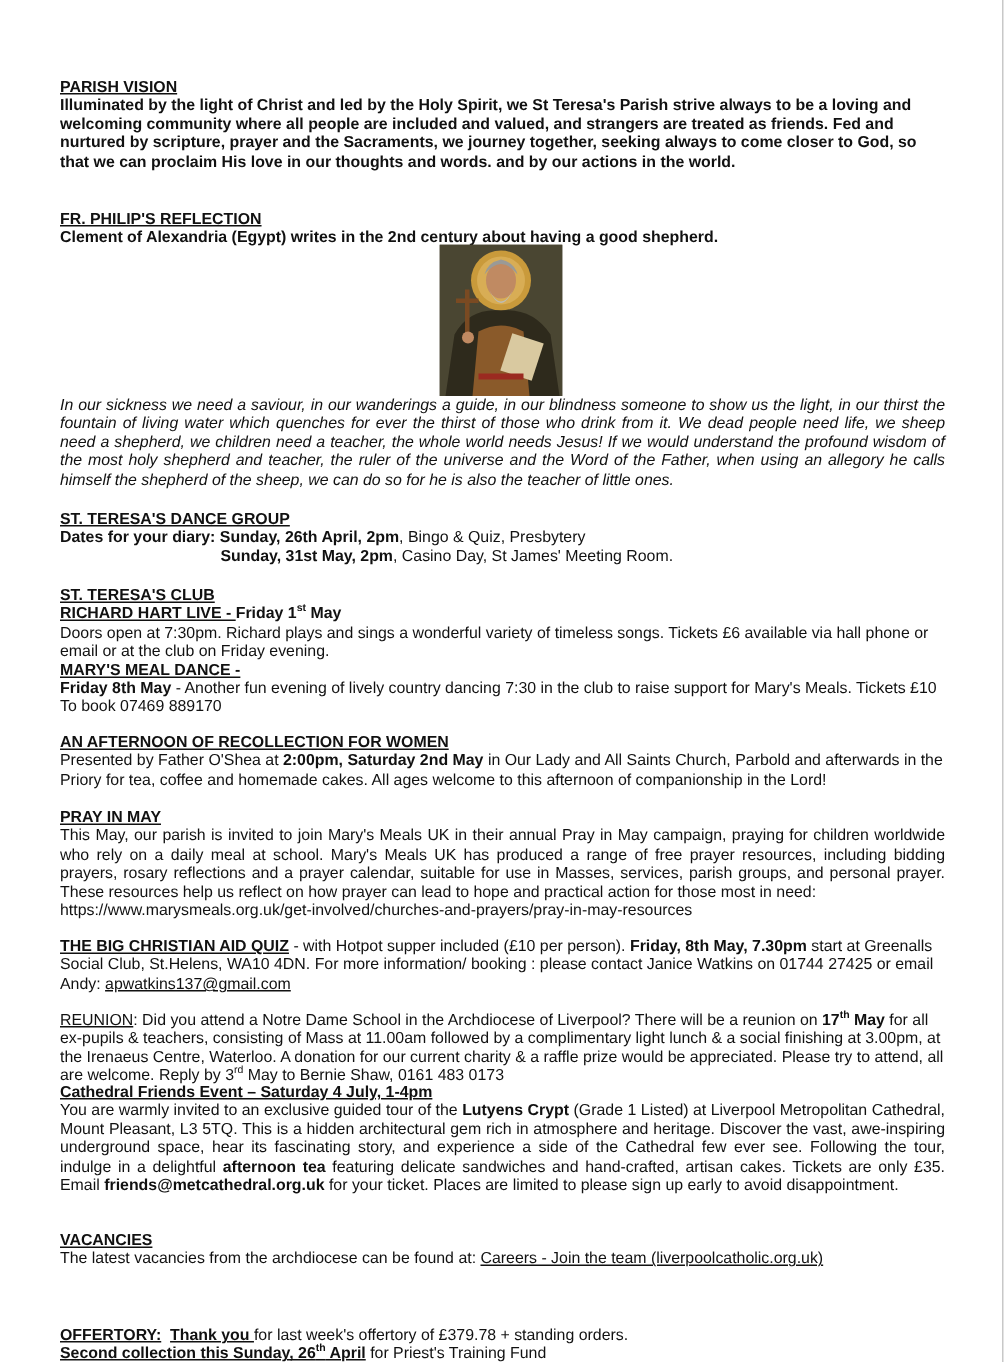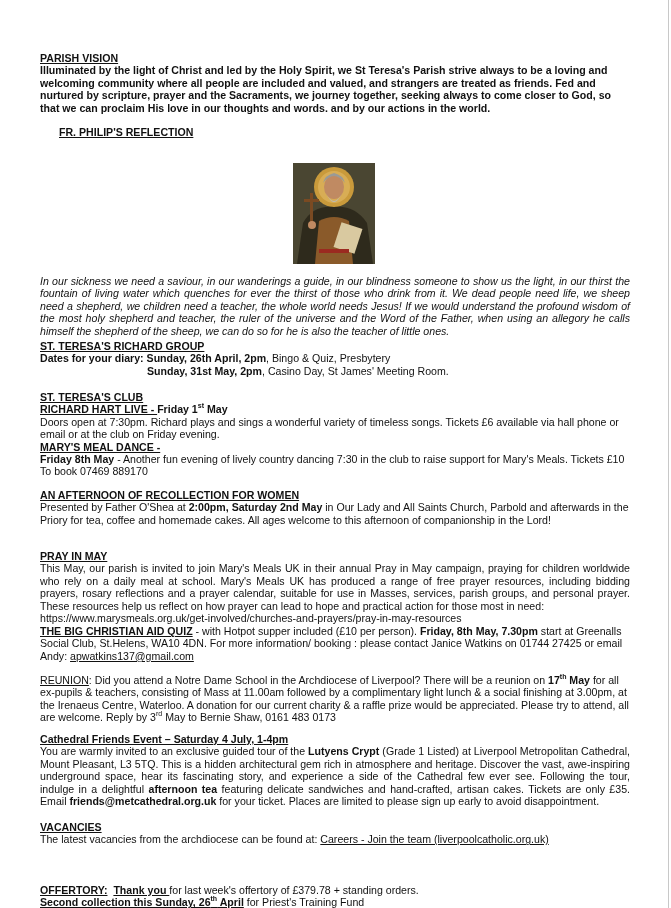--- a/index.html
+++ b/index.html
@@ -4,40 +4,41 @@
 <style>
   html, body { margin:0; padding:0; background:#fff; }
   body { width:671px; height:908px; position:relative; overflow:hidden;
          font-family:"Liberation Sans", sans-serif; color:#111; font-size:10.6px; line-height:12.4px; }
   .edge { position:absolute; left:668px; top:0; width:1px; height:908px; background:#c8c8c8; }
   .page { position:absolute; left:40px; top:0; width:590px; }
   .blk { position:absolute; left:0; width:590px; }
   .u { text-decoration:underline; }
   .b { font-weight:bold; }
   .c { }
-  .j { text-align:justify;margin-top:11px; }
+  .j { text-align:justify; }
   .i { font-style:italic; }
   sup { font-size:7px; line-height:0; vertical-align:super; }
   .icon-wrap { position:absolute; left:253px; top:163px; width:82px; height:101px; }
   a { color:#111;text-align:center; }
 </style>
 </head>
 <body>
 
 <div class="edge"></div>
 
 <div class="page">
 
   <div class="blk c b" style="top:52px;">
     <div class="u">PARISH VISION</div>
     <div>Illuminated by the light of Christ and led by the Holy Spirit, we St Teresa's Parish strive always to be a loving and welcoming community where all people are included and valued, and strangers are treated as friends.  Fed and nurtured by scripture, prayer and the Sacraments, we journey together, seeking always to come closer to God, so that we can proclaim His love in our thoughts and words. and by our actions in the world.</div>
   </div>
 
-  <div class="blk" style="top:126px;margin-left:19px;">
+  <div class="blk" style="top:140px;">
     <div class="b u">FR. PHILIP'S REFLECTION</div>
+    <div class="b c">Clement of Alexandria (Egypt) writes in the 2nd century about having a good shepherd.</div>
   </div>
 
   <div class="icon-wrap">
     <svg width="82" height="101" viewBox="0 0 82 101">
       <rect width="82" height="101" fill="#3d3a2a"></rect>
       <rect x="0" y="0" width="82" height="101" fill="#4a4632"></rect>
       <circle cx="41" cy="24" r="20" fill="#c99a3b"></circle>
       <circle cx="41" cy="24" r="16" fill="#d8ad55"></circle>
       <path d="M4 101 L10 60 Q20 42 41 44 Q62 42 74 60 L80 101 Z" fill="#2e2a1c"></path>
       <path d="M22 101 L26 58 Q41 50 56 58 L60 101 Z" fill="#8a5a2a"></path>
@@ -48,21 +49,21 @@
       <rect x="11" y="36" width="15" height="3" fill="#7a4a22"></rect>
       <rect x="44" y="62" width="22" height="26" fill="#d9c9a0" transform="rotate(18 55 75)"></rect>
       <circle cx="19" cy="62" r="4" fill="#c08a62"></circle>
       <rect x="26" y="86" width="30" height="4" fill="#9b2a20"></rect>
     </svg>
   </div>
 
   <div class="blk i j" style="top:264px;">In our sickness we need a saviour, in our wanderings a guide, in our blindness someone to show us the light, in our thirst the fountain of living water which quenches for ever the thirst of those who drink from it. We dead people need life, we sheep need a shepherd, we children need a teacher, the whole world needs Jesus! If we would understand the profound wisdom of the most holy shepherd and teacher, the ruler of the universe and the Word of the Father, when using an allegory he calls himself the shepherd of the sheep, we can do so for he is also the teacher of little ones.</div>
 
   <div class="blk" style="top:340px;">
-    <div class="b u">ST. TERESA'S RICHARD GROUP</div>
+    <div class="b u">ST. TERESA'S DANCE GROUP</div>
     <div>
       <span class="b">Dates for your diary: </span><span class="b">Sunday, 26th April, 2pm</span><span>, Bingo &amp; Quiz, Presbytery</span>
     </div>
     <div style="padding-left:107px;">
       <span class="b">Sunday, 31st May, 2pm</span><span>,  Casino Day, St James' Meeting Room.</span>
     </div>
   </div>
 
   <div class="blk" style="top:391px;">
     <div class="b u">ST. TERESA'S CLUB</div>

